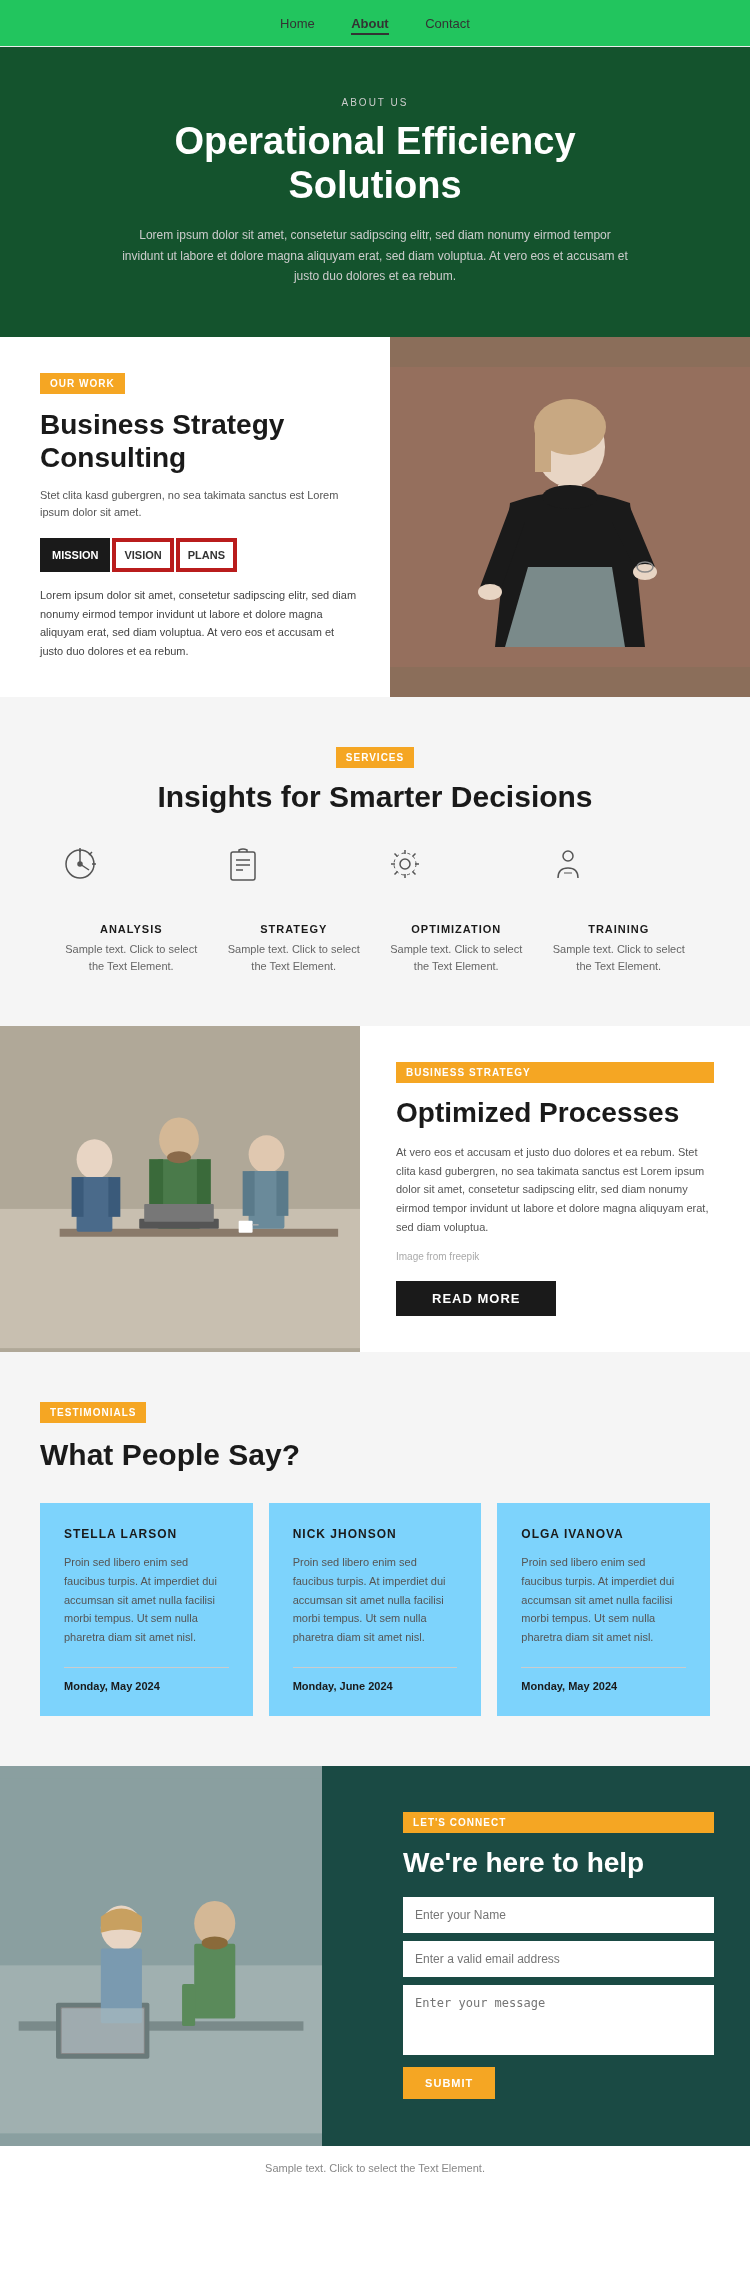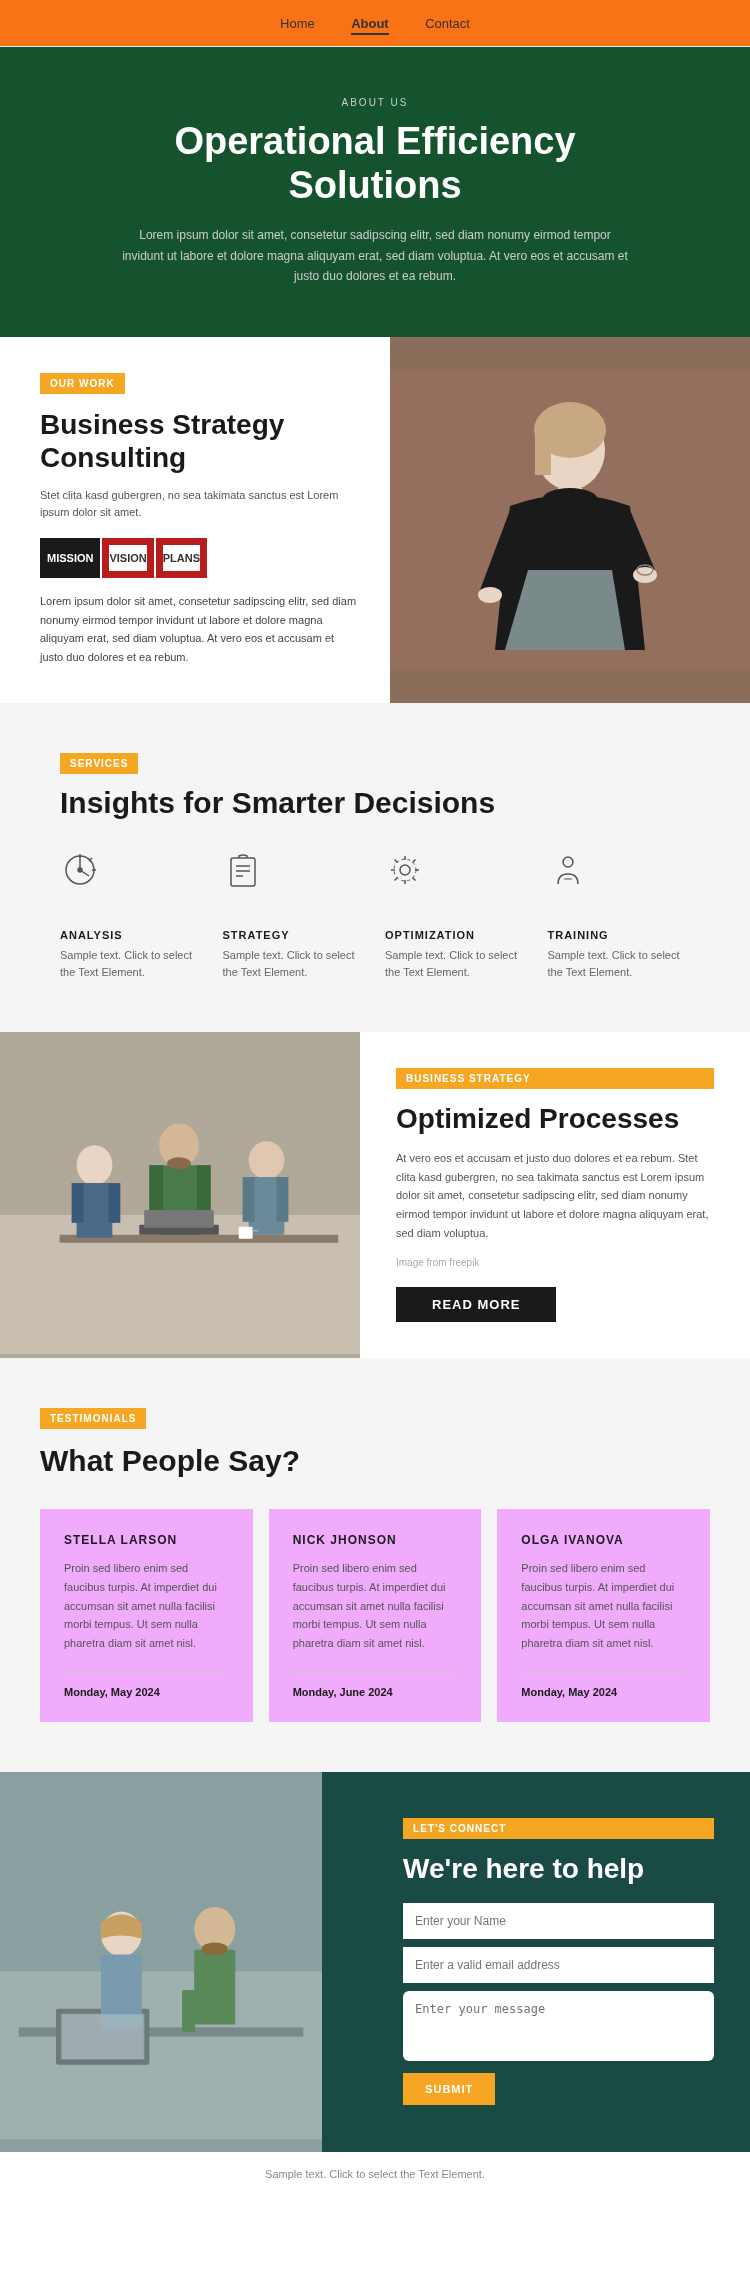--- a/index.html
+++ b/index.html
@@ -1,43 +1,43 @@
 <!DOCTYPE html>
 <html><head>
   <meta charset="utf-8">
   <style>
     * { margin: 0; padding: 0; box-sizing: border-box; }
     body { font-family: 'Arial', sans-serif; width: 750px; background: #fff; }
 
     
-    nav { background: #f97316; padding: 14px 0; text-align: center; border-bottom: 1px solid #eee; }
+    nav { background: #22c55e; padding: 14px 0; text-align: center; border-bottom: 1px solid #eee; }
     nav a { text-decoration: none; color: #333; font-size: 13px; margin: 0 16px; }
     nav a.active { color: #333; font-weight: bold; border-bottom: 2px solid #333; padding-bottom: 2px; }
 
     
     .hero { background: #14532d; color: #fff; text-align: center; padding: 50px 120px 50px; }
     .hero .about-label { font-size: 10px; letter-spacing: 2px; color: #ccc; margin-bottom: 12px; text-transform: uppercase; }
     .hero h1 { font-size: 38px; font-weight: bold; line-height: 1.15; margin-bottom: 18px; }
     .hero p { font-size: 12px; color: #ccc; line-height: 1.7; }
 
     
     .our-work-section { display: flex; background: #fff; min-height: 280px; }
     .our-work-left { width: 52%; padding: 36px 30px 36px 40px; background: #fff; }
     .our-work-right { width: 48%; overflow: hidden; }
     .our-work-right .img-placeholder { width: 100%; height: 100%; background: #8b6e5a; display: flex; align-items: center; justify-content: center; min-height: 280px; }
     .badge { display: inline-block; background: #f5a623; color: #fff; font-size: 10px; font-weight: bold; padding: 5px 10px; letter-spacing: 1px; text-transform: uppercase; margin-bottom: 14px; }
     .our-work-left h2 { font-size: 28px; font-weight: bold; color: #1a1a1a; line-height: 1.2; margin-bottom: 12px; }
     .our-work-left .sub-desc { font-size: 11px; color: #555; line-height: 1.6; margin-bottom: 16px; }
     .tabs { display: flex; margin-bottom: 14px; }
-    .tab { padding: 7px 0; font-size: 11px; font-weight: bold; cursor: pointer; border: 7px solid #b91c1c; margin-right: 2px; color: #333; background: #fff; }
+    .tab { padding: 7px 8px; font-size: 11px; font-weight: bold; cursor: pointer; border: 4px solid #b91c1c; margin-right: 2px; color: #333; background: #fff; }
     .tab.active { background: #1a1a1a; color: #fff; border-color: #1a1a1a; }
     .our-work-left .tab-content { font-size: 11px; color: #444; line-height: 1.7; }
 
     
-    .services-section { background: #f5f5f5; padding: 50px 60px; }
+    .services-section { background: #f5f5f5; padding: 50px 60px; text-align: center; }
     .services-section .badge { margin-bottom: 12px; }
     .services-section h2 { font-size: 30px; font-weight: bold; color: #1a1a1a; margin-bottom: 30px; }
     .services-grid { display: flex; gap: 20px; }
     .service-item { flex: 1; }
     .service-icon { width: 40px; height: 40px; margin-bottom: 10px; display: flex; align-items: center; justify-content: center; }
     .service-icon svg { width: 36px; height: 36px; stroke: #555; fill: none; stroke-width: 1.5; }
     .service-label { font-size: 11px; font-weight: bold; color: #1a1a1a; letter-spacing: 1px; margin-bottom: 6px; text-transform: uppercase; margin-top: 39px; }
     .service-text { font-size: 11px; color: #666; line-height: 1.6; }
 
     
@@ -47,35 +47,35 @@
     .biz-right { width: 52%; padding: 36px 36px; background: #fff; display: flex; flex-direction: column; justify-content: center; }
     .biz-right h2 { font-size: 28px; font-weight: bold; color: #1a1a1a; margin-bottom: 14px; }
     .biz-right p { font-size: 11px; color: #555; line-height: 1.7; margin-bottom: 12px; }
     .biz-right .image-credit { font-size: 10px; color: #aaa; margin-bottom: 16px; }
     .read-more-btn { display: inline-block; background: #1a1a1a; color: #fff; font-size: 13px; font-weight: bold; padding: 10px 36px; letter-spacing: 1px; cursor: pointer; border: none; text-transform: uppercase; width: fit-content; }
 
     
     .testimonials-section { background: #f5f5f5; padding: 50px 40px; }
     .testimonials-section h2 { font-size: 30px; font-weight: bold; color: #1a1a1a; margin-bottom: 30px; line-height: 1.2; }
     .testimonials-grid { display: flex; gap: 16px; }
-    .testimonial-card { flex: 1; background: #f0abfc; padding: 24px; }
+    .testimonial-card { flex: 1; background: #7dd3fc; padding: 24px; }
     .testimonial-name { font-size: 12px; font-weight: bold; color: #1a1a1a; letter-spacing: 1px; margin-bottom: 12px; text-transform: uppercase; }
     .testimonial-text { font-size: 11px; color: #555; line-height: 1.7; margin-bottom: 20px; }
     .testimonial-divider { border: none; border-top: 1px solid #ccc; margin-bottom: 12px; }
     .testimonial-date { font-size: 11px; font-weight: bold; color: #1a1a1a; }
 
     
     .contact-section { background: #1a4a44; display: flex; min-height: 320px; }
     .contact-left { width: 46%; overflow: hidden; }
     .contact-left .img-placeholder { width: 100%; height: 100%; min-height: 320px; background: #8a9fa0; display: flex; align-items: center; justify-content: center; }
     .contact-right { width: 54%; padding: 40px 36px; display: flex; flex-direction: column; justify-content: center; margin-left: 45px; }
     .contact-right .lets-connect { display: inline-block; background: #f5a623; color: #fff; font-size: 10px; font-weight: bold; padding: 5px 10px; letter-spacing: 1px; margin-bottom: 14px; text-transform: uppercase; }
     .contact-right h2 { font-size: 28px; font-weight: bold; color: #fff; margin-bottom: 18px; }
     .contact-form input, .contact-form textarea { display: block; width: 100%; background: #fff; border: none; padding: 11px 12px; font-size: 12px; color: #aaa; margin-bottom: 8px; outline: none; }
-    .contact-form textarea { height: 70px; resize: none; border-radius: 6px; }
+    .contact-form textarea { height: 70px; resize: none; }
     .submit-btn { background: #f5a623; color: #fff; border: none; font-size: 11px; font-weight: bold; padding: 10px 22px; letter-spacing: 1px; cursor: pointer; margin-top: 4px; text-transform: uppercase; }
 
     
     .footer-note { text-align: center; padding: 16px; font-size: 11px; color: #888; background: #fff; }
   </style>
 </head>
 <body>
 
 <nav>
   <a href="#">Home</a>

